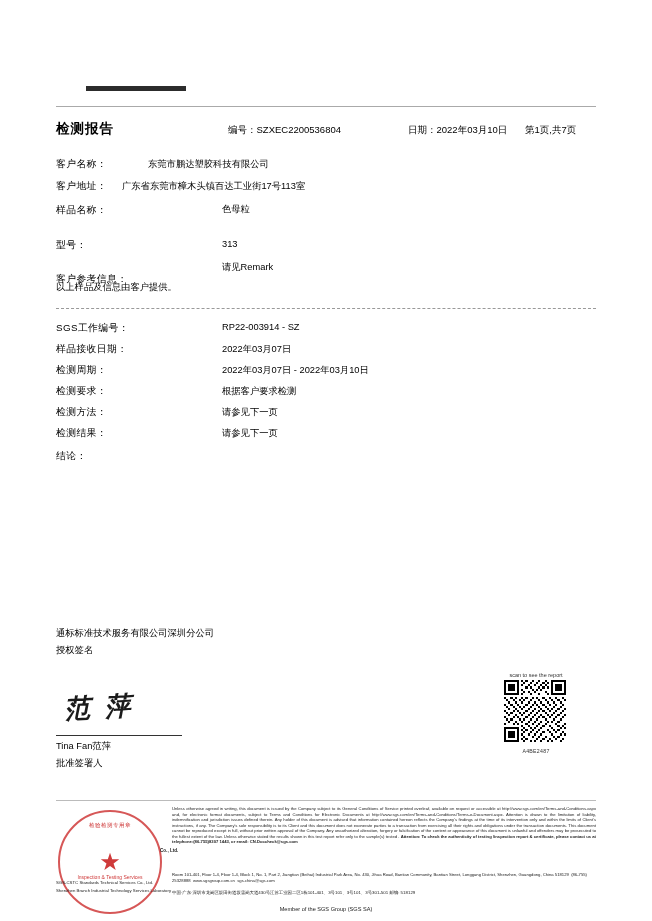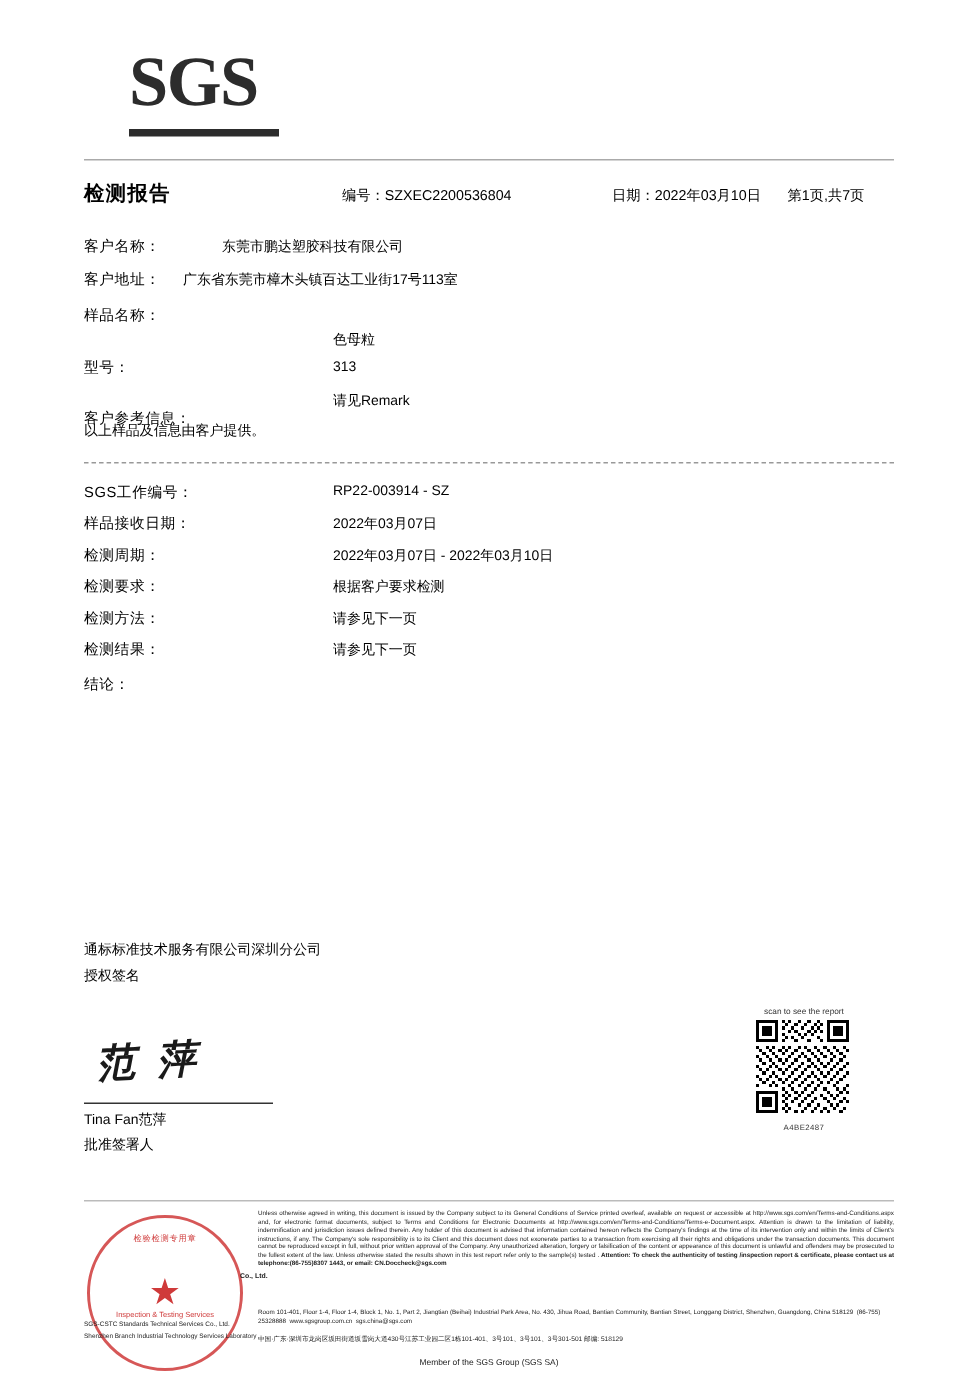--- a/index.html
+++ b/index.html
@@ -284,41 +284,40 @@
     font-size: 4.6px;
     color: #222;
     font-weight: bold;
   }
 </style>
 </head>
 <body>
 
 <div class="page">
 
-  <div class="logo">SGS</div>
   <div class="logo-underline"></div>
   <div class="header-rule"></div>
 
   <div class="report-title">检测报告</div>
   <div class="hdr-no">
     <span>编号：</span><span>SZXEC2200536804</span>
   </div>
   <div class="hdr-date">
     <span>日期：</span><span>2022年03月10日</span>
   </div>
   <div class="hdr-page">第1页,共7页</div>
 
   <div class="field-label" style="top:158px">客户名称：</div>
   <div class="field-value" style="left:148px; top:158px">东莞市鹏达塑胶科技有限公司</div>
 
   <div class="field-label" style="top:180px">客户地址：</div>
   <div class="field-value" style="left:122px; top:180px">广东省东莞市樟木头镇百达工业街17号113室</div>
 
   <div class="field-label" style="top:204px">样品名称：</div>
-  <div class="field-value" style="left:222px; top:220px">色母粒</div>
+  <div class="field-value" style="left:222px; top:203px">色母粒</div>
 
   <div class="field-label" style="top:239px">型号：</div>
   <div class="field-value" style="left:222px; top:239px">313</div>
 
   <div class="field-label" style="top:273px">客户参考信息：</div>
   <div class="field-value" style="left:222px; top:261px">请见Remark</div>
 
   <div class="note" style="top:281px">以上样品及信息由客户提供。</div>
 
   <div class="dash-rule" style="top:308px"></div>

